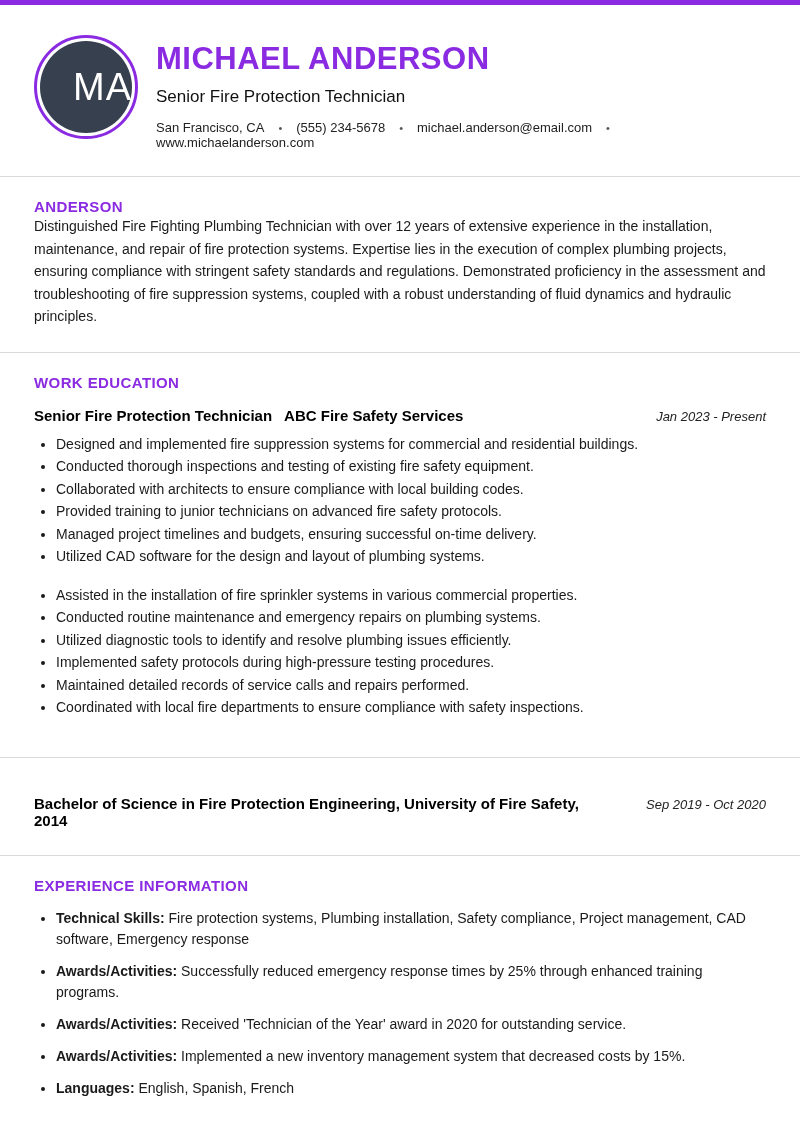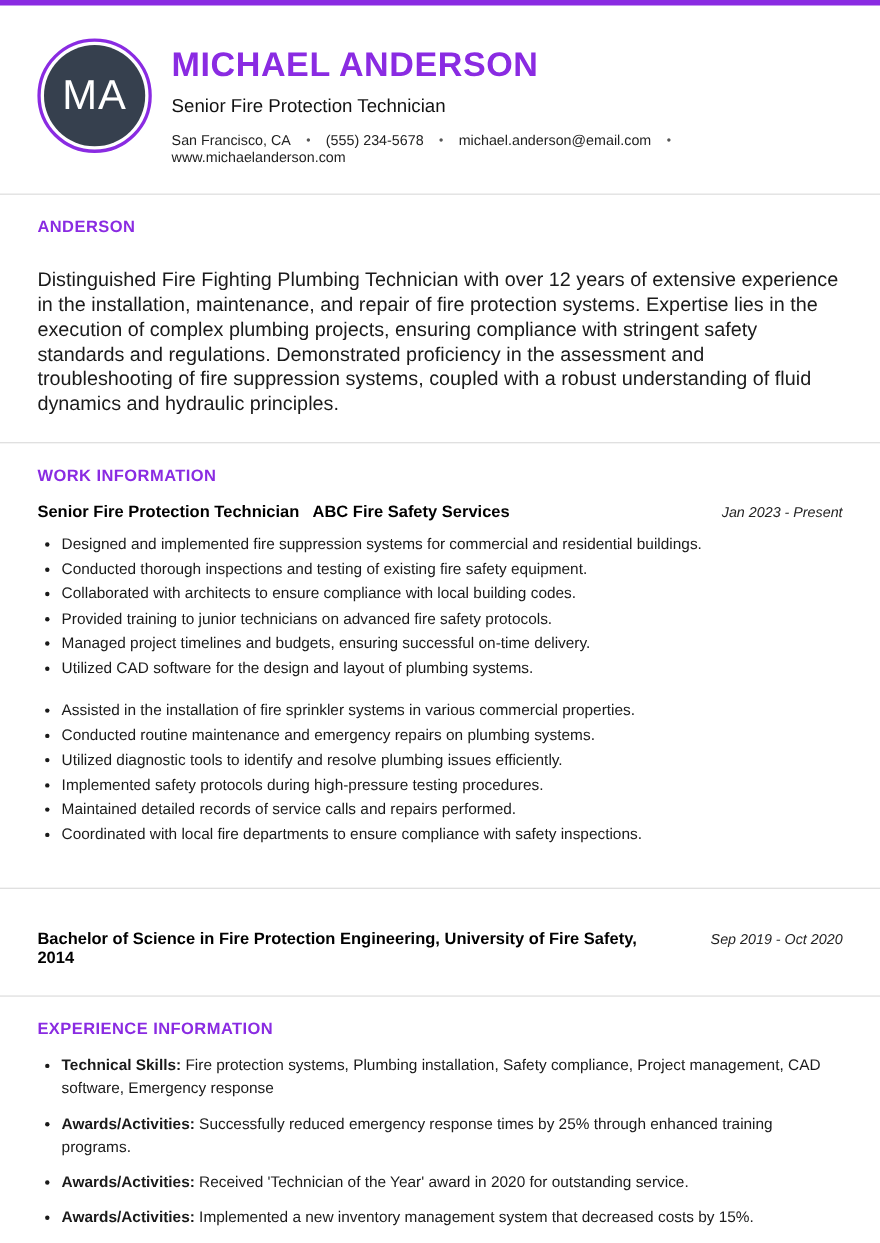--- a/index.html
+++ b/index.html
@@ -33,21 +33,21 @@
     padding: 3px;
     flex: 0 0 auto;
   }
   .avatar-inner {
     width: 100%;
     height: 100%;
     border-radius: 50%;
     background: #36404e;
     display: flex;
     align-items: center;
-    justify-content: center;
+    justify-content: flex-end;
   }
   .avatar-initials {
     color: #ffffff;
     font-size: 38px;
     font-weight: 400;
     letter-spacing: 1px;
   }
   .header-text { margin-left: 18px; padding-top: 6px; }
   .name {
     color: #8a2be2;
@@ -82,22 +82,22 @@
 
   
   .section { padding: 21px 34px 24px 34px; }
   .section-heading {
     color: #8a2be2;
     font-size: 15px;
     font-weight: 700;
     letter-spacing: 0.4px;
   }
   .summary-body {
-    margin-top: 28px;
-    font-size: 18px;
+    margin-top: 0;
+    font-size: 14px;
     line-height: 22.5px;
     color: #1a1a1a;
   }
 
   
   .job { margin-top: 16px; }
   .job-head {
     display: flex;
     justify-content: space-between;
     align-items: baseline;
@@ -186,21 +186,21 @@
 <div class="divider"></div>
 
 <div class="section">
   <div class="section-heading">ANDERSON</div>
   <div class="summary-body">Distinguished Fire Fighting Plumbing Technician with over 12 years of extensive experience in the installation, maintenance, and repair of fire protection systems. Expertise lies in the execution of complex plumbing projects, ensuring compliance with stringent safety standards and regulations. Demonstrated proficiency in the assessment and troubleshooting of fire suppression systems, coupled with a robust understanding of fluid dynamics and hydraulic principles.</div>
 </div>
 
 <div class="divider"></div>
 
 <div class="section work-section">
-  <div class="section-heading">WORK INFORMATION</div>
+  <div class="section-heading">WORK EDUCATION</div>
 
   <div class="job">
     <div class="job-head">
       <div class="job-head-left">
         <span class="job-role">Senior Fire Protection Technician</span>
         <span class="job-company">ABC Fire Safety Services</span>
       </div>
       <span class="job-dates">Jan 2023 - Present</span>
     </div>
     <ul class="bullets">

